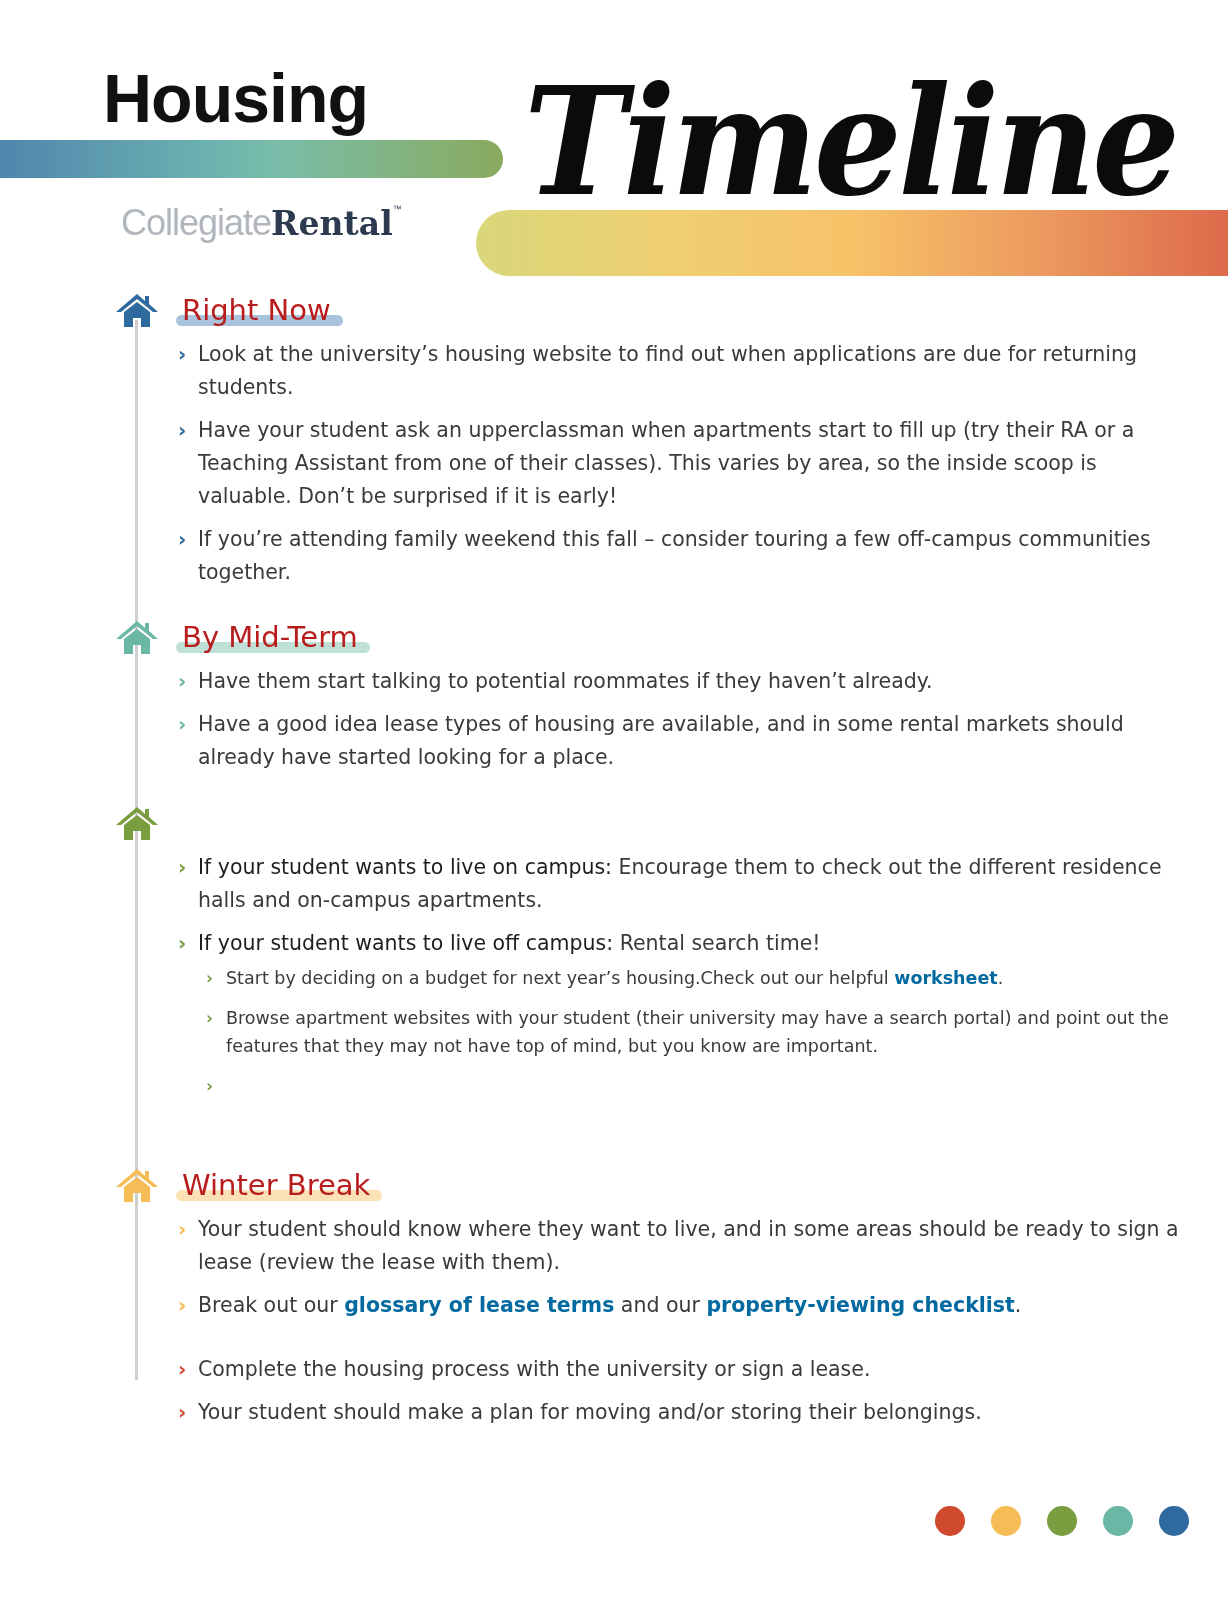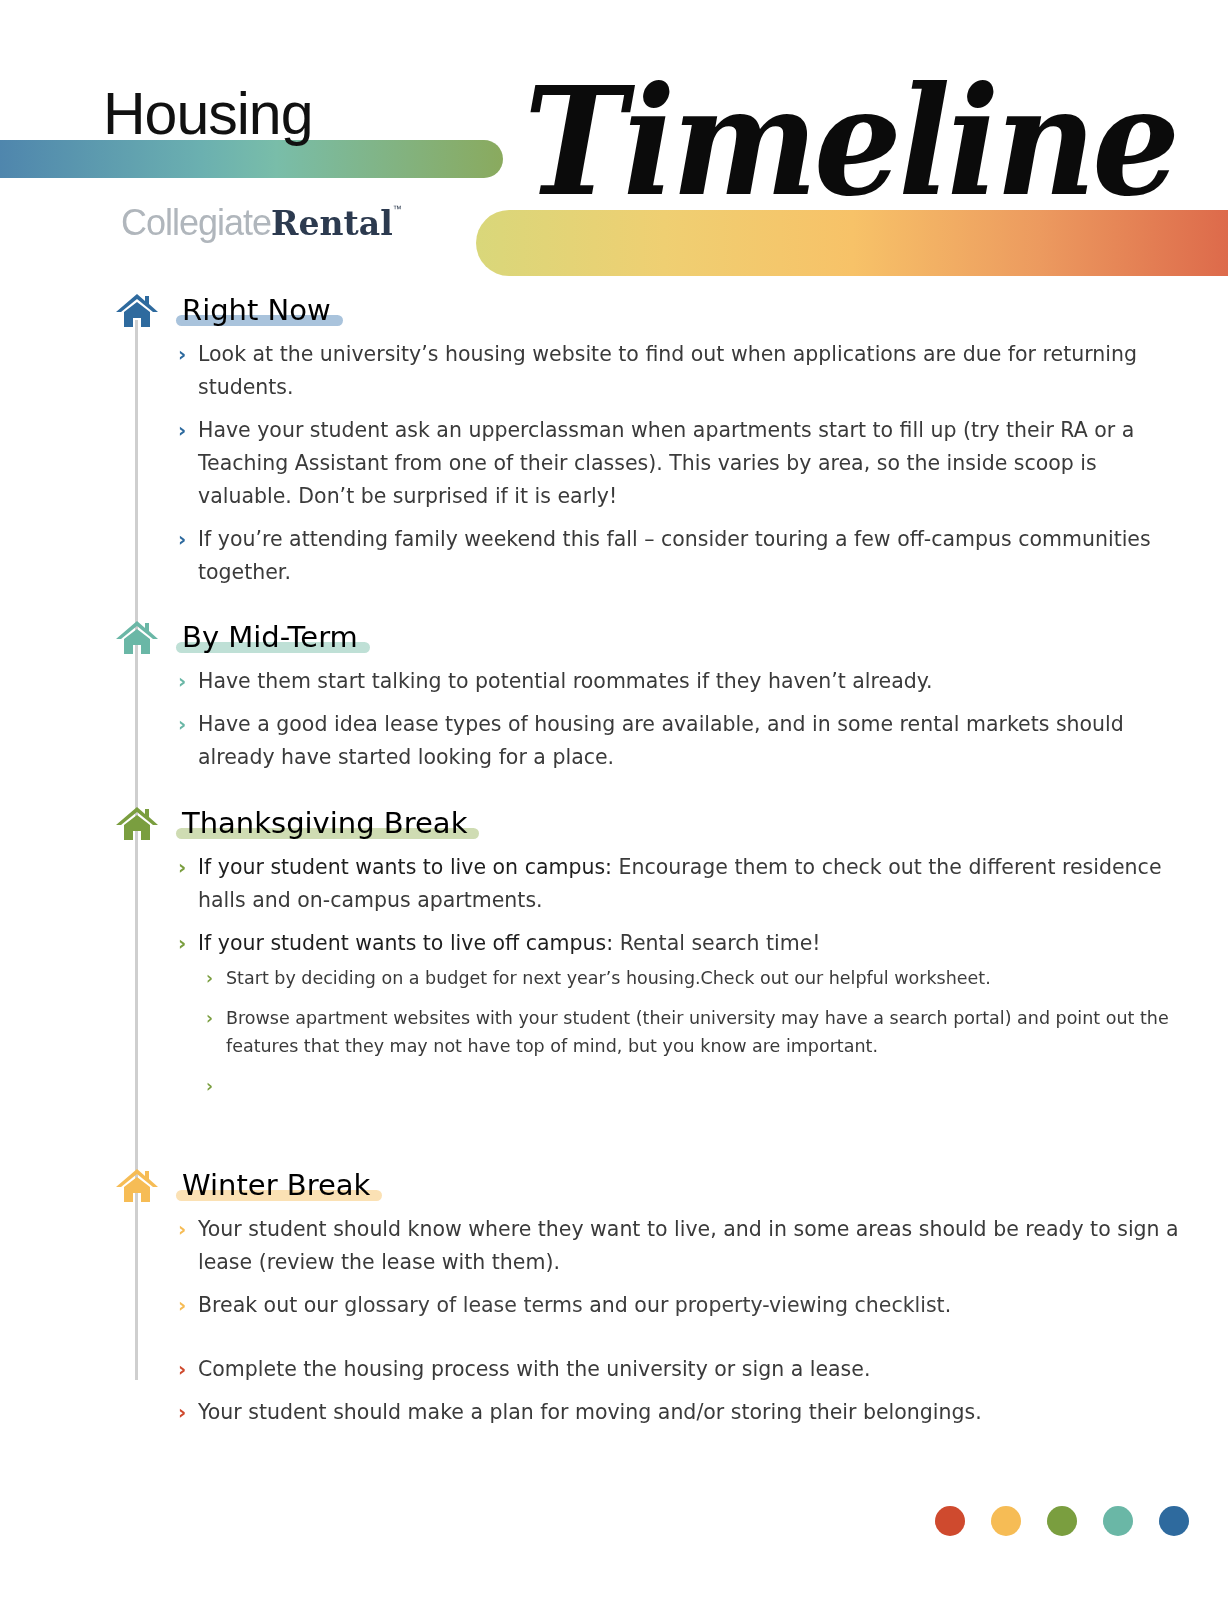--- a/index.html
+++ b/index.html
@@ -3,46 +3,46 @@
 <meta charset="utf-8">
 <style>
   html, body { margin:0; padding:0; }
   body { width:1228px; height:1600px; background:#ffffff; position:relative; overflow:hidden;
          font-family:"DejaVu Sans", sans-serif; color:#333333; }
   .abs { position:absolute; }
 
   
   .bar-left { left:0; top:140px; width:503px; height:38px; border-radius:0 19px 19px 0;
               background:linear-gradient(90deg,#4f86ad 0%,#6bb0b0 40%,#79bda9 55%,#8aaa5e 100%); }
-  .title-housing { left:103px; top:85px; font-family:"Liberation Sans", sans-serif; font-size:59px;
-                   font-weight:400; color:#111111; letter-spacing:-1px; line-height:1; }
+  .title-housing { left:103px; top:64px; font-family:"Liberation Sans", sans-serif; font-size:68px;
+                   font-weight:700; color:#111111; letter-spacing:-1px; line-height:1; }
   .bar-right { left:476px; top:210px; width:752px; height:66px; border-radius:33px 0 0 33px;
                background:linear-gradient(90deg,#d9d77a 0%,#efcf72 25%,#f7c268 50%,#ec9a5f 75%,#dd6a4b 100%); }
   .title-timeline { left:524px; top:66px; font-family:"DejaVu Serif", serif; font-style:italic; font-weight:700;
                     font-size:150px; color:#0b0b0b; line-height:1; letter-spacing:-4px; transform:scaleX(0.92); transform-origin:left top; }
   .brand { left:121px; top:205px; font-family:"Liberation Sans", sans-serif; font-size:36px; line-height:1; }
   .brand .a { color:#b0b6bc; font-weight:400; letter-spacing:-1px; }
   .brand .b { color:#2c3a4f; font-weight:700; font-family:"DejaVu Serif", serif; font-size:33px; }
   .brand .tm { font-size:9px; color:#2c3a4f; vertical-align:top; }
 
   
   .vline { left:135px; top:320px; width:3px; height:1060px; background:#cfcfcf; }
   .section { position:absolute; left:115px; width:1080px; }
   .sec-head { position:relative; height:40px; }
   .house { position:absolute; left:0; top:0; width:44px; height:36px; }
   .sec-title { position:absolute; left:65px; top:0; font-family:"DejaVu Sans", sans-serif; font-size:29px;
-               font-weight:500; color:#000000; white-space:nowrap; line-height:36px; z-index:2; padding:0 6px 0 2px; }
+               font-weight:500; color:#b91c1c; white-space:nowrap; line-height:36px; z-index:2; padding:0 6px 0 2px; }
   .sec-title .hl { position:absolute; left:-4px; right:-6px; bottom:2px; height:11px; border-radius:6px; z-index:-1; }
   ul.items { list-style:none; margin:0; padding:0; }
   ul.items li { position:relative; padding-left:83px; font-size:20.5px; line-height:33px; color:#3a3a3a; margin-bottom:10px; }
   ul.items li .chev { position:absolute; left:63px; top:0; font-weight:700; font-size:20px; }
   ul.sub li { padding-left:111px; font-size:17.5px; line-height:28px; margin-bottom:12px; }
   ul.sub li .chev { left:91px; font-size:17px; }
   .strong { font-weight:400; color:#1e1e1e; }
-  .link { font-weight:400; color:#404040;text-align:center; }
+  .link { font-weight:700; color:#0369a1;text-align:center; }
 
   
   .dot { position:absolute; top:1506px; width:30px; height:30px; border-radius:50%; }
 </style>
 </head>
 <body>
 
 <div class="abs bar-left"></div>
 <div class="abs title-housing">Housing</div>
 <div class="abs bar-right"></div>
@@ -81,21 +81,20 @@
     <li><span class="chev" style="color:#6ab7a6;">›</span><span>Have a good idea lease types of housing are available, and in some rental markets should already have started looking for a place.</span></li>
   </ul>
 </div>
 
 <div class="section" style="top:805px;">
   <div class="sec-head">
     <svg class="house" viewBox="0 0 44 36">
         <path d="M22 2 L1 20 L6 20 L22 7 L38 20 L43 20 L34 12 L34 4 L30 4 L30 9 Z" fill="#7a9e3f"></path>
         <path d="M9 20 L22 10 L35 20 L35 35 L26 35 L26 26 L18 26 L18 35 L9 35 Z" fill="#7a9e3f"></path>
       </svg>
-    <div class="sec-title"><span>Thanksgiving Break</span><span class="hl" style="background:#cfdcb3;"></span></div>
   </div>
   <ul class="items" style="margin-top:6px;">
     <li><span class="chev" style="color:#7a9e3f;">›</span><span class="strong">If your student wants to live on campus:</span><span> Encourage them to check out the different residence halls and on-campus apartments.</span></li>
     <li style="margin-bottom:4px;"><span class="chev" style="color:#7a9e3f;">›</span><span class="strong">If your student wants to live off campus:</span><span> Rental search time!</span></li>
   </ul>
   <ul class="items sub">
     <li><span class="chev" style="color:#7a9e3f;">›</span><span>Start by deciding on a budget for next year’s housing.Check out our helpful </span><span class="link">worksheet</span><span>.</span></li>
     <li><span class="chev" style="color:#7a9e3f;">›</span><span>Browse apartment websites with your student (their university may have a search portal) and point out the features that they may not have top of mind, but you know are important.</span></li>
     <li><span class="chev" style="color:#7a9e3f;">›</span></li>
   </ul>

